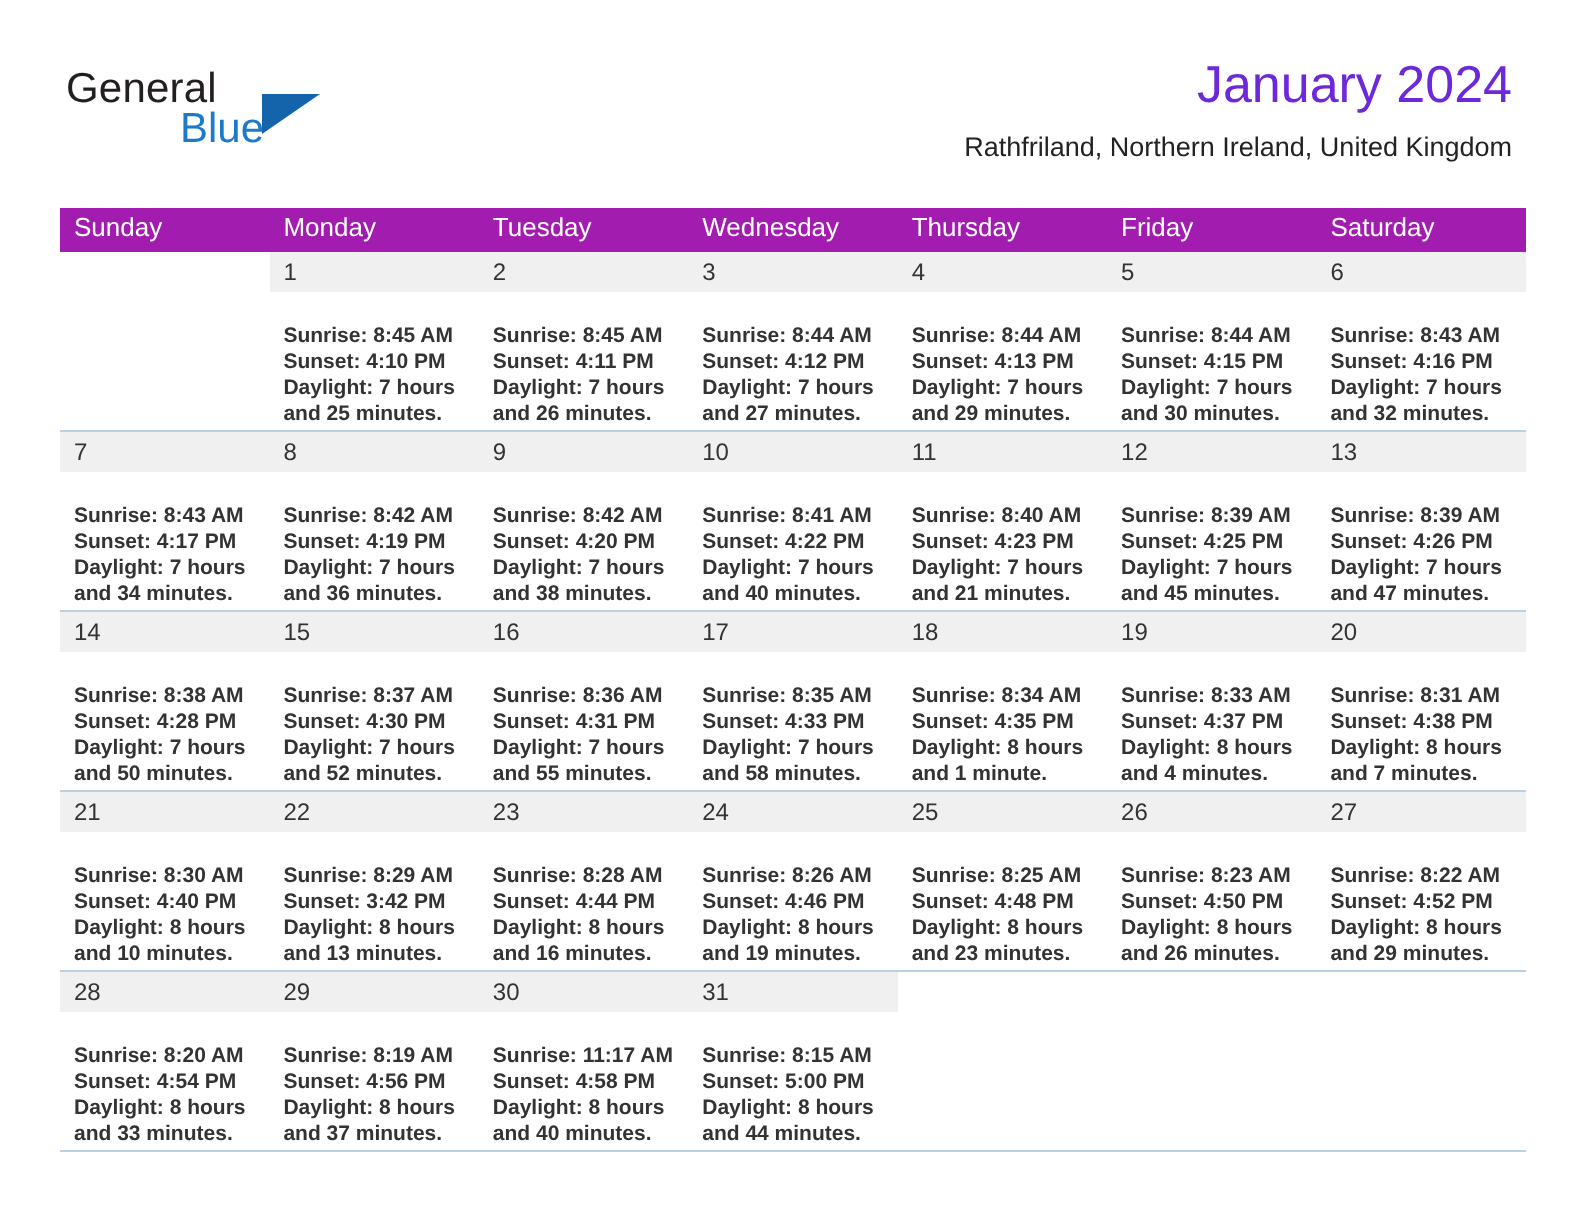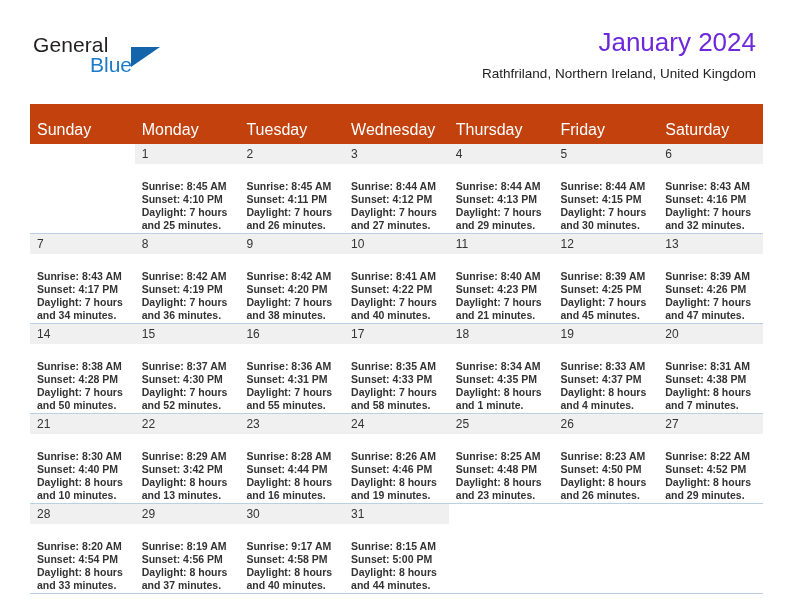--- a/index.html
+++ b/index.html
@@ -91,26 +91,26 @@
     left: 30px;
     top: 104px;
     width: 733px;
   }
   table.cal {
     border-collapse: collapse;
     width: 733px;
     table-layout: fixed;
   }
   table.cal th {
-    background: #c2410c;
+    background: #a21caf;
     color: #ffffff;
-    font-size: 16px;
+    font-size: 13px;
     font-weight: normal;
     text-align: left;
-    padding: 17px 0 5px 7px;
+    padding: 2px 0 5px 7px;
     height: 12px;
     font-family: "Liberation Sans", sans-serif;
     border: none;
   }
   table.cal td {
     vertical-align: top;
     padding: 0;
     border: none;
     border-bottom: 1px solid #bcd0e4;
     height: 89px;
@@ -510,21 +510,21 @@
                   <div>Sunset: 4:56 PM</div>
                   <div>Daylight: 8 hours</div>
                   <div>and 37 minutes.</div>
                 </div>
               </div>
             </td>
             <td>
               <div class="cell-inner filled">
                 <div class="daynum">30</div>
                 <div class="detail">
-                  <div>Sunrise: 9:17 AM</div>
+                  <div>Sunrise: 11:17 AM</div>
                   <div>Sunset: 4:58 PM</div>
                   <div>Daylight: 8 hours</div>
                   <div>and 40 minutes.</div>
                 </div>
               </div>
             </td>
             <td>
               <div class="cell-inner filled">
                 <div class="daynum">31</div>
                 <div class="detail">

